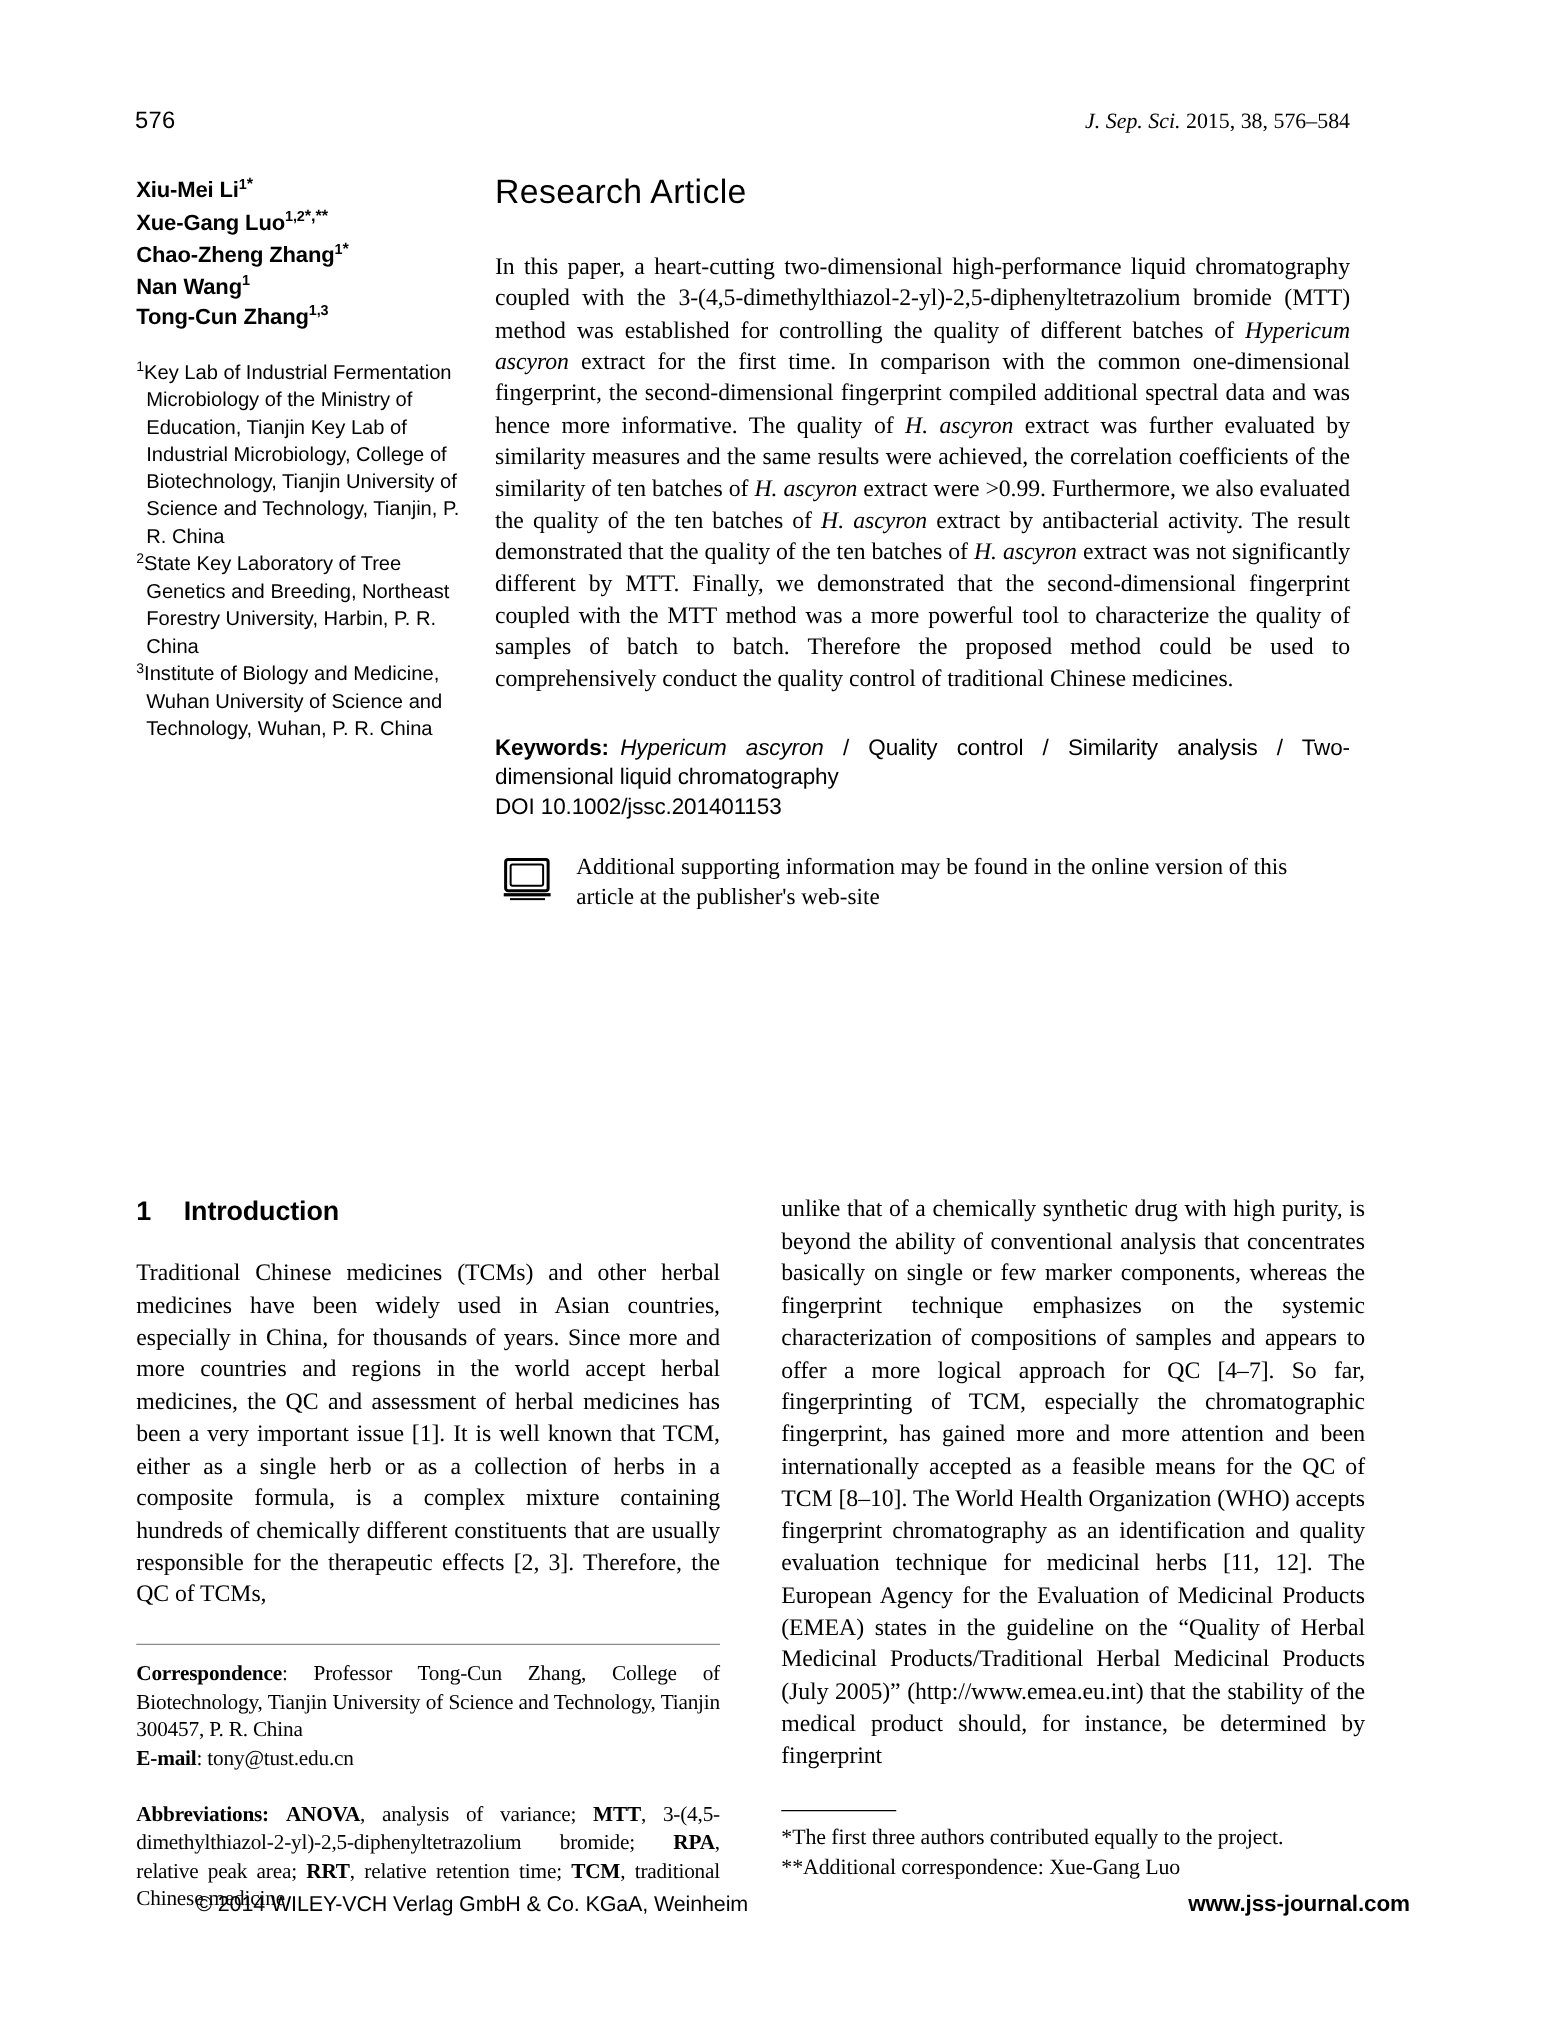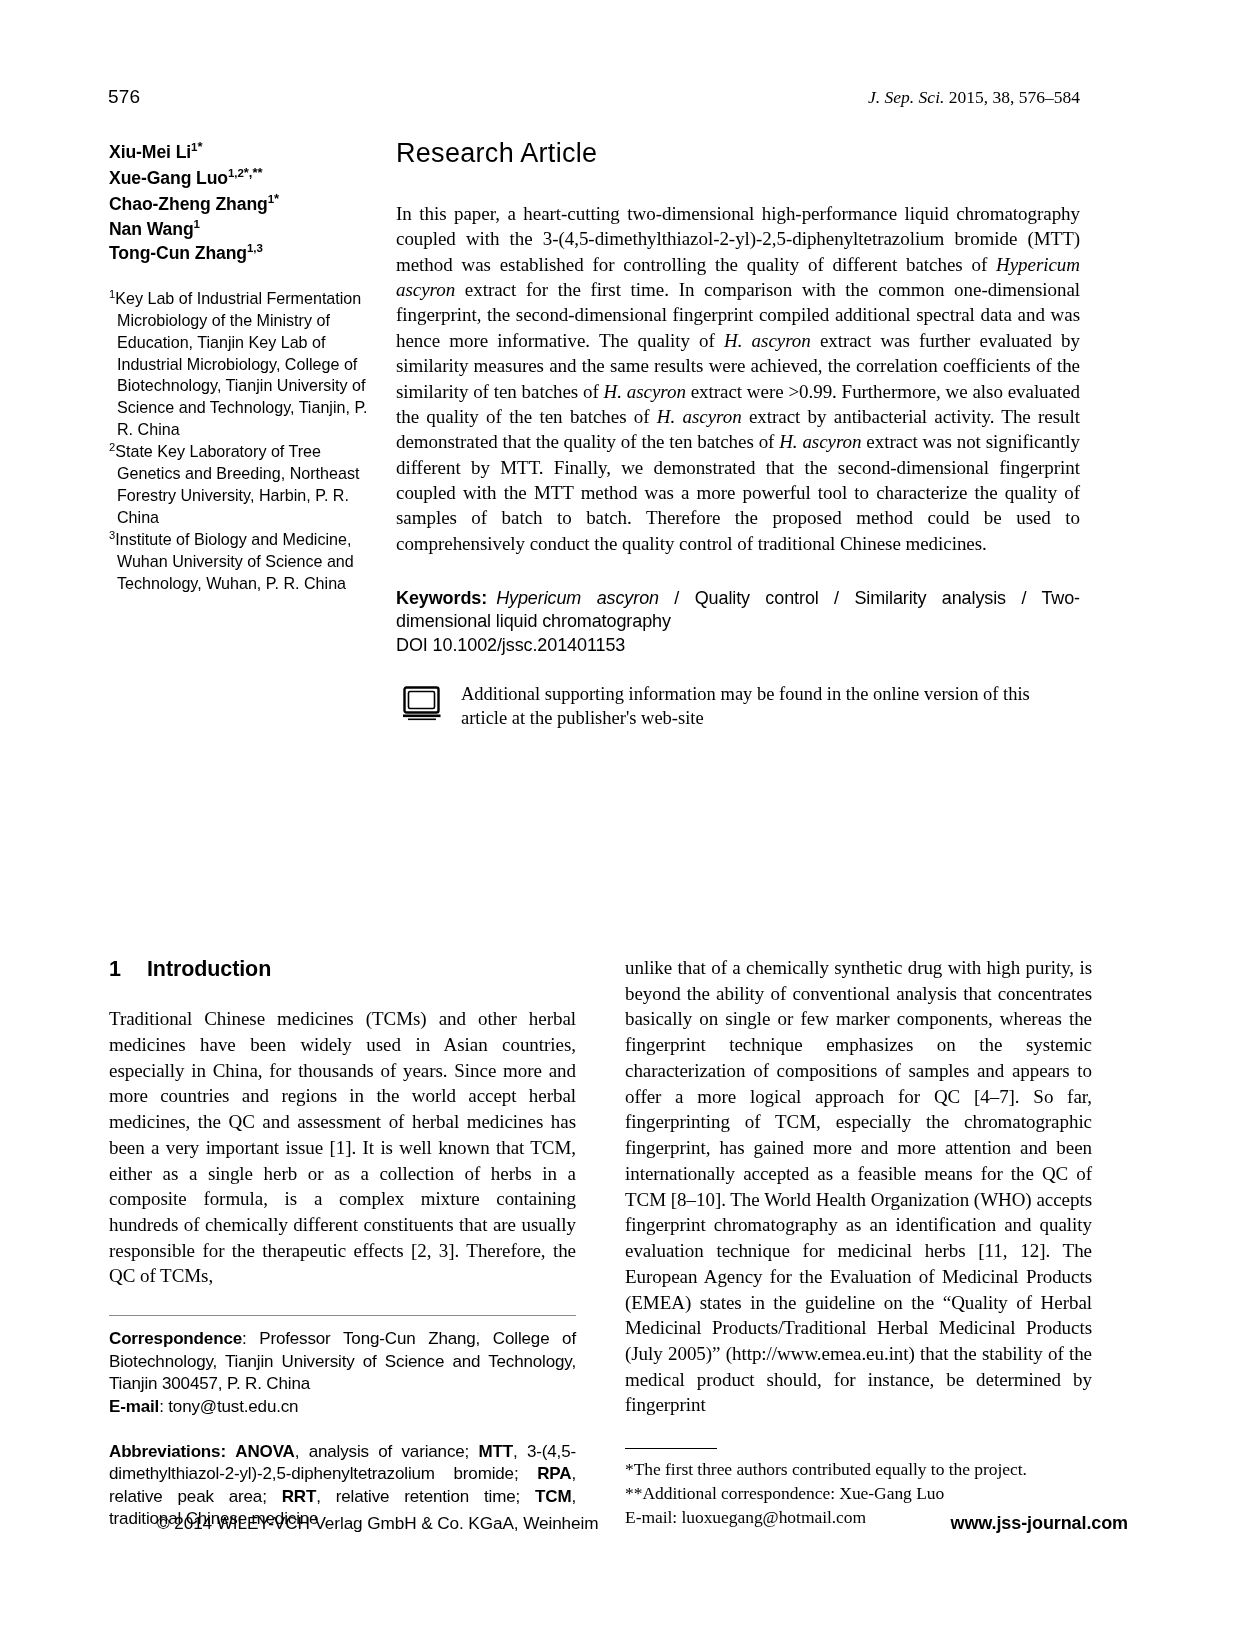--- a/index.html
+++ b/index.html
@@ -179,21 +179,21 @@
     border-top: 1px solid #8a8a8a;
     margin: 26px 0 12px 0;
     width: 100%;
   }
   .fnrule-short {
     border-top: 1.4px solid #000;
     width: 92px;
     margin: 30px 0 9px 0;
   }
   .fn-sans {
-    font-family: Liberation Sans, sans-serif;
+    font-family: Liberation Serif, serif;
     font-size: 17px;
     line-height: 1.33;
     text-align: justify;
     letter-spacing: -0.15px;
   }
   .fn-sans b { font-weight: bold; }
   .fn-sans .blk { margin: 0; }
   .fn-sans .gap { height: 22px; }
 
   .fn-serif {
@@ -284,21 +284,20 @@
     </div>
   </div>
 
   <div class="bodycol right">
     <p>unlike that of a chemically synthetic drug with high purity, is beyond the ability of conventional analysis that concentrates basically on single or few marker components, whereas the fingerprint technique emphasizes on the systemic characterization of compositions of samples and appears to offer a more logical approach for QC [4–7]. So far, fingerprinting of TCM, especially the chromatographic fingerprint, has gained more and more attention and been internationally accepted as a feasible means for the QC of TCM [8–10]. The World Health Organization (WHO) accepts fingerprint chromatography as an identification and quality evaluation technique for medicinal herbs [11, 12]. The European Agency for the Evaluation of Medicinal Products (EMEA) states in the guideline on the “Quality of Herbal Medicinal Products/Traditional Herbal Medicinal Products (July 2005)” (http://www.emea.eu.int) that the stability of the medical product should, for instance, be determined by fingerprint</p>
 
     <div class="fnrule-short"></div>
     <div class="fn-serif">
       <div>*The first three authors contributed equally to the project.</div>
       <div>**Additional correspondence: Xue-Gang Luo</div>
-      <div>E-mail: luoxuegang@hotmail.com</div>
     </div>
   </div>
 
   <div class="pagefoot">
     <span>© 2014 WILEY-VCH Verlag GmbH &amp; Co. KGaA, Weinheim</span>
     <span class="site">www.jss-journal.com</span>
   </div>
 
 </div>
 

